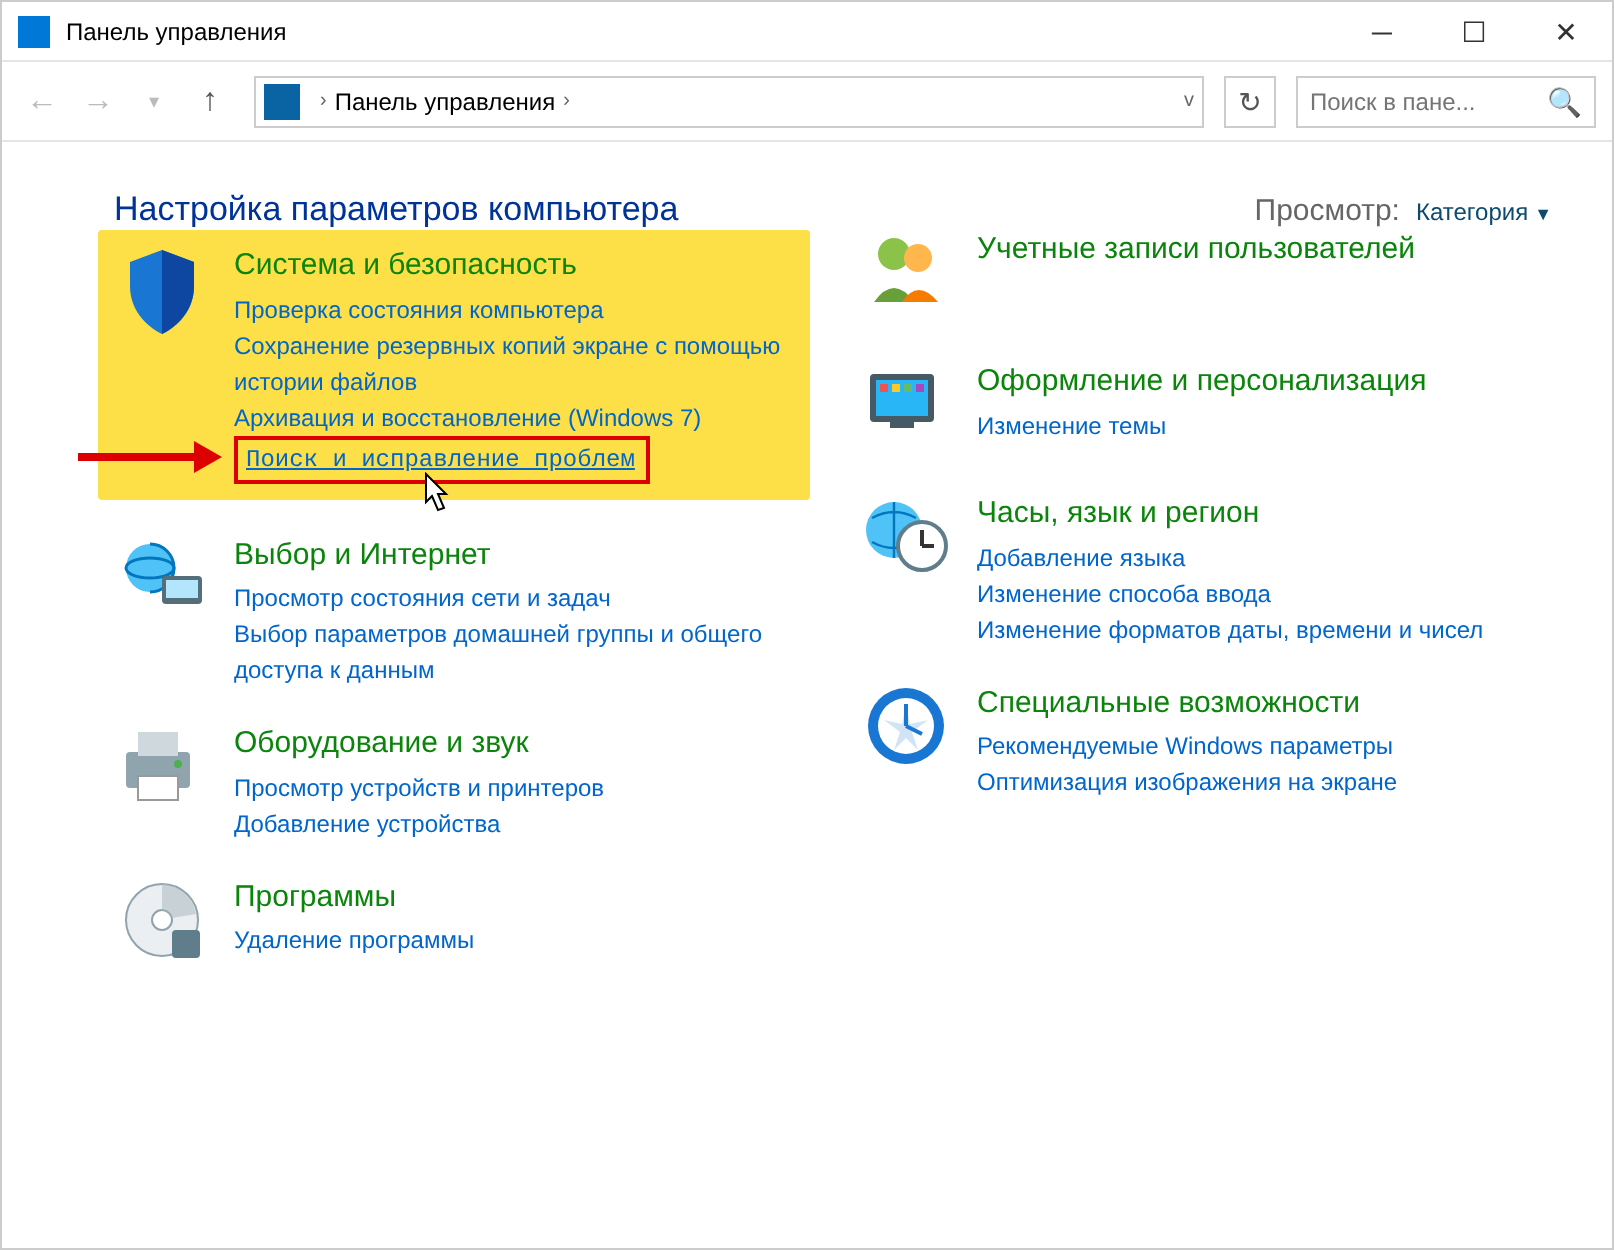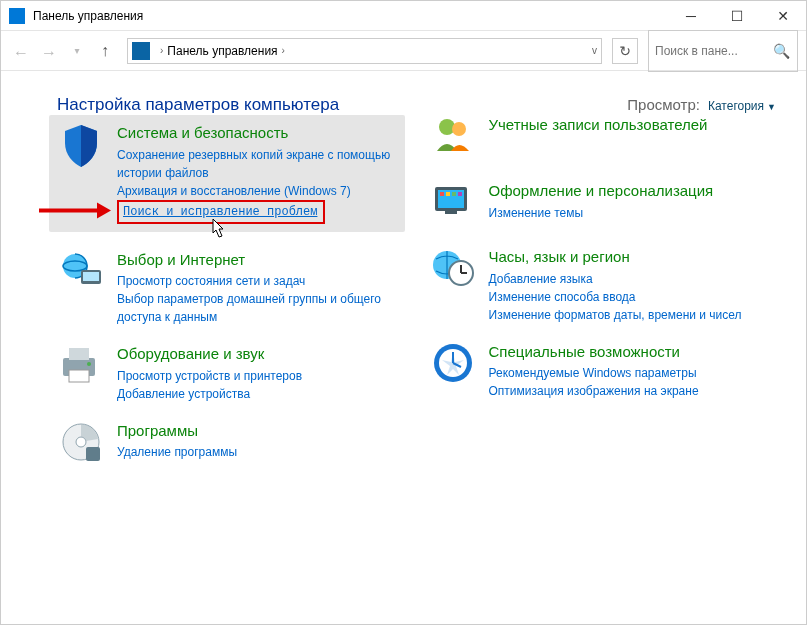--- a/index.html
+++ b/index.html
@@ -11,33 +11,33 @@
   .toolbar { height: 40px; display:flex; align-items:center; padding: 0 8px; gap:4px; border-bottom:1px solid #e5e5e5; }
   .nav-btn { width: 24px; height: 24px; display:flex; align-items:center; justify-content:center; color:#555; font-size:16px; }
   .nav-btn.disabled { color:#bbb; }
   .crumb-box { flex:1; height:26px; border:1px solid #ccc; display:flex; align-items:center; padding:0 4px; margin: 0 6px; }
   .crumb-box .cp-icon { width:18px; height:18px; background:#0a64a4; margin-right:6px; }
   .crumb-box .sep { color:#666; margin:0 4px; font-size:10px; }
   .crumb-box .crumb-text { color:#000; font-size:12px; }
   .crumb-box .spacer { flex:1; }
   .crumb-box .dd { color:#666; font-size:10px; margin-left:6px; }
   .refresh-btn { width:26px; height:26px; border:1px solid #ccc; display:flex; align-items:center; justify-content:center; color:#555; font-size:14px; margin-right:6px; }
-  .search-box { width:150px; height:42px; border:1px solid #ccc; display:flex; align-items:center; padding:0 6px; color:#888; font-size:12px; }
+  .search-box { width:150px; height:26px; border:1px solid #ccc; display:flex; align-items:center; padding:0 6px; color:#888; font-size:12px; }
   .search-box input { border:none; outline:none; flex:1; font-size:12px; color:#888; min-width:0; }
   .search-box .mag { margin-left:4px; color:#0078d7; font-size:14px; }
   .content { padding: 24px 30px 20px 56px; }
   .header-row { display:flex; align-items:baseline; }
   .header-row h1 { font-size: 17px; font-weight: 400; color:#003399; flex:1; }
   .view-label { font-size:15px; color:#666; margin-right:8px; }
   .view-val { font-size:12px; color:#0c4a6e; }
   .view-val .tri { font-size:9px; margin-left:3px; }
   .columns { display:flex; gap: 24px; }
   .col { flex:1; }
   .category { display:flex; margin-bottom: 18px; position:relative; }
-  .category.highlight { background:#e5e5e5; padding:8px 8px 8px 0; margin-left:-8px; border-radius:2px; }
+  .category.highlight { background:#fde047; padding:8px 8px 8px 0; margin-left:-8px; border-radius:2px; }
   .cat-icon { width:48px; height:48px; flex-shrink:0; margin-right:12px; display:flex; align-items:flex-start; justify-content:center; }
   .cat-body { flex:1; }
   .cat-title { color:#0b840b; font-size:15px; line-height:1.3; margin-bottom:3px; }
   .cat-link { display:block; color:#0066cc; font-size:12px; line-height:1.5; text-decoration:none; }
   .boxed-link { border:2px solid #d00; display:inline-block; padding:1px 6px 1px 4px; position:relative; }
   .boxed-link .cat-link { text-decoration: underline; font-family: Liberation Mono, monospace; }
   .arrow { position:absolute; left:-80px; top:50%; transform:translateY(-50%); }
   .arrow-svg { width:72px; height:20px; }
   .cursor { position:absolute; left:90px; top:16px; font-size:16px; }
   .category.highlight .cat-icon { margin-left:8px; }
@@ -88,20 +88,21 @@
 
       <div class="category highlight">
         <div class="cat-icon">
           <svg width="40" height="44" viewBox="0 0 40 44">
               <path d="M20 2 L36 8 V20 C36 32 28 40 20 44 C12 40 4 32 4 20 V8 Z" fill="#1976d2"></path>
               <path d="M20 2 L36 8 V20 C36 32 28 40 20 44 V2 Z" fill="#0d47a1"></path>
             </svg>
         </div>
         <div class="cat-body">
           <div class="cat-title">Система и безопасность</div>
+          <a class="cat-link">Проверка состояния компьютера</a>
           <a class="cat-link">Сохранение резервных копий экране с помощью истории файлов</a>
           <a class="cat-link">Архивация и восстановление (Windows 7)</a>
           <div class="boxed-link">
             <div class="arrow">
               <svg class="arrow-svg" viewBox="0 0 72 20">
                   <line x1="0" y1="10" x2="60" y2="10" stroke="#d00" stroke-width="4"></line>
                   <polygon points="58,2 72,10 58,18" fill="#d00"></polygon>
                 </svg>
             </div>
             <a class="cat-link">Поиск и исправление проблем</a>

